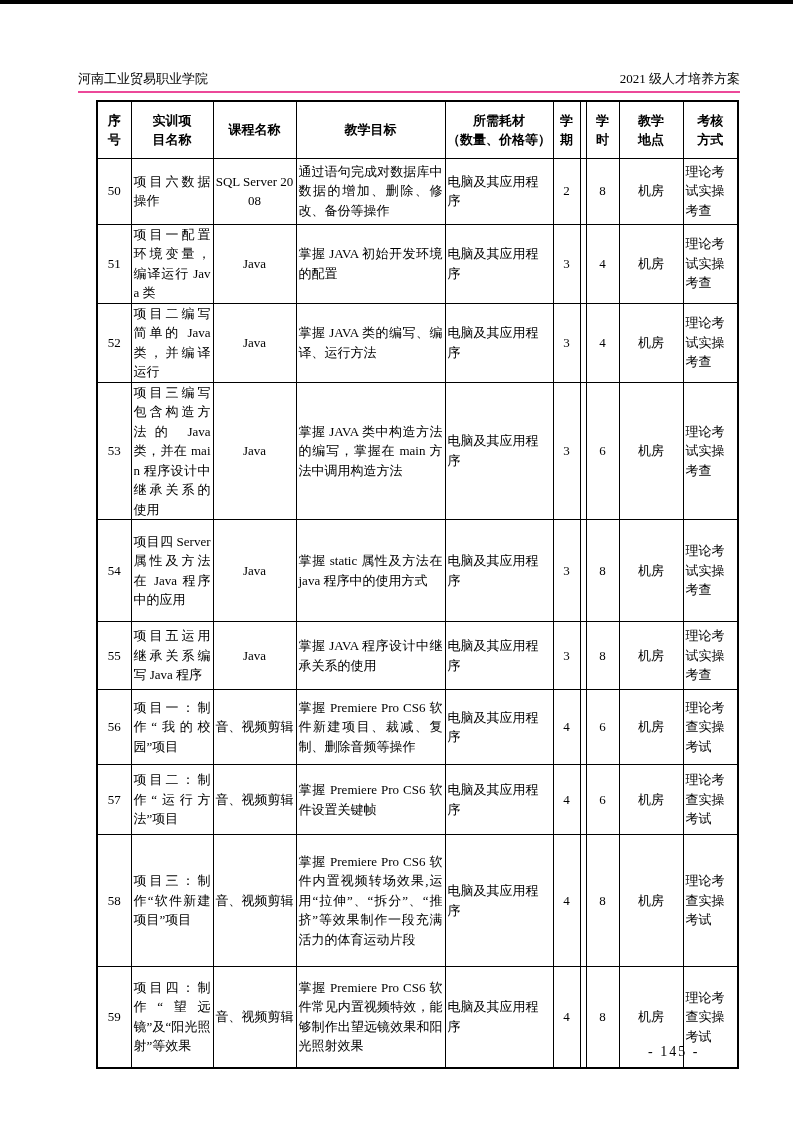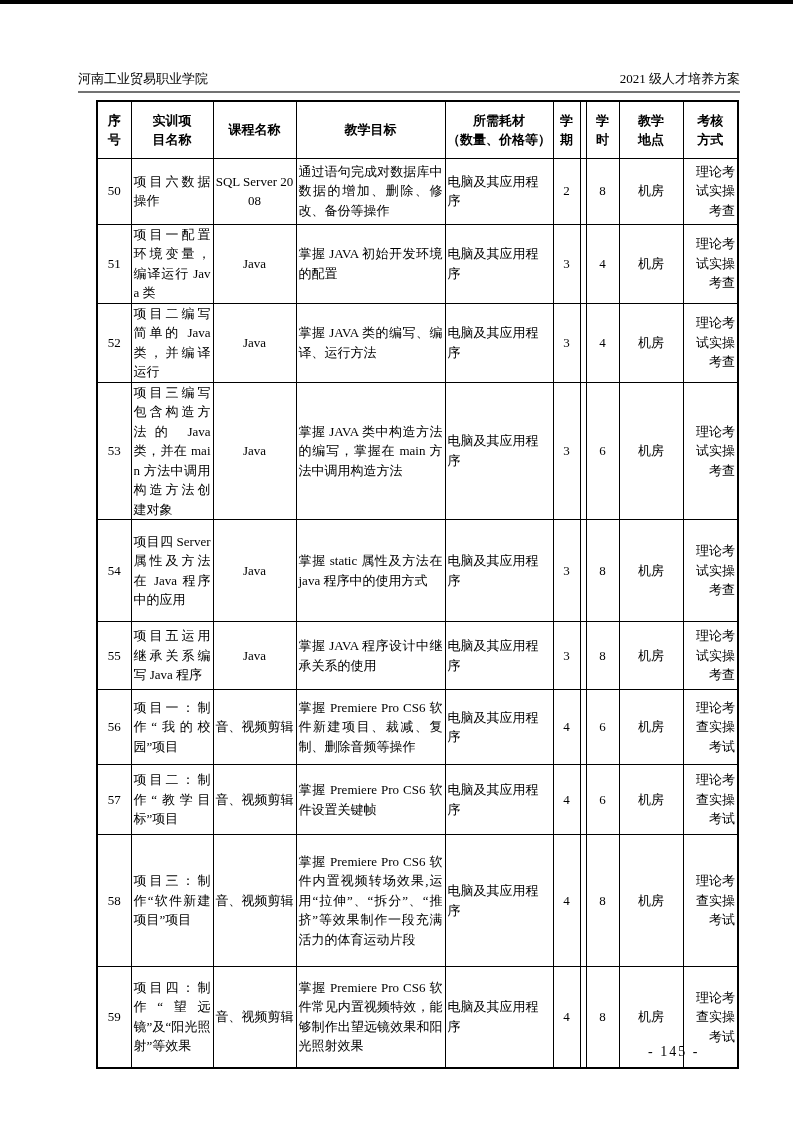--- a/index.html
+++ b/index.html
@@ -12,21 +12,21 @@
     overflow:hidden;
   }
   .page{position:absolute;inset:0;}
   .top-bar{
     position:absolute;left:0;top:0;width:793px;height:4px;background:#000;
   }
   .page-header{
     position:absolute;left:78px;top:71px;width:662px;
     display:flex;justify-content:space-between;align-items:flex-end;
     font-size:13px;line-height:16px;
-    border-bottom:2px solid #737373;
+    border-bottom:2px solid #ec4899;
     padding-bottom:4px;
   }
   .doc-table{
     position:absolute;left:96px;top:100px;
     width:641px;
     border-collapse:collapse;
     table-layout:fixed;
     border:2px solid #000;
   }
   .doc-table th,.doc-table td{
@@ -71,21 +71,21 @@
   col.w-location{width:64px;}
   col.w-assessment{width:55px;}
 
   .c-no{text-align:center;padding:0;}
   .c-project{text-align:justify;text-justify:inter-ideograph;padding:0 1px;}
   .c-course{text-align:center;padding:0 6px;}
   .c-objective{text-align:justify;text-justify:inter-ideograph;padding:0 3px;}
   .c-materials{text-align:left;padding:0;}
   .c-semester,.c-hours{text-align:center;padding:0;}
   .c-location{text-align:center;padding:0;margin-left:16px;}
-  .c-assessment{text-align:right;padding:0 5px;}
+  .c-assessment{text-align:left;padding:0 5px;}
   .c-gap{padding:0;}
 
   .page-number{
     position:absolute;left:648px;top:1044px;width:110px;
     font-size:14px;letter-spacing:2px;text-align:left;
   }
 </style>
 </head>
 <body>
 
@@ -182,21 +182,21 @@
           <td class="c-objective">掌握 JAVA 类的编写、编译、运行方法</td>
           <td class="c-materials">电脑及其应用程序</td>
           <td class="c-semester">3</td>
           <td class="c-gap"></td>
           <td class="c-hours">4</td>
           <td class="c-location">机房</td>
           <td class="c-assessment">理论考试实操考查</td>
         </tr>
         <tr>
           <td class="c-no">53</td>
-          <td class="c-project">项目三编写包含构造方法的 Java 类，并在 main 方法中调用构造方法创建对象</td>
+          <td class="c-project">项目三编写包含构造方法的 Java 类，并在 main 程序设计中继承关系的使用</td>
           <td class="c-course">Java</td>
           <td class="c-objective">掌握 JAVA 类中构造方法的编写，掌握在 main 方法中调用构造方法</td>
           <td class="c-materials">电脑及其应用程序</td>
           <td class="c-semester">3</td>
           <td class="c-gap"></td>
           <td class="c-hours">6</td>
           <td class="c-location">机房</td>
           <td class="c-assessment">理论考试实操考查</td>
         </tr>
         <tr>
@@ -230,21 +230,21 @@
           <td class="c-objective">掌握 Premiere Pro CS6 软件新建项目、裁减、复制、删除音频等操作</td>
           <td class="c-materials">电脑及其应用程序</td>
           <td class="c-semester">4</td>
           <td class="c-gap"></td>
           <td class="c-hours">6</td>
           <td class="c-location">机房</td>
           <td class="c-assessment">理论考查实操考试</td>
         </tr>
         <tr>
           <td class="c-no">57</td>
-          <td class="c-project">项目二：制作“教学目标”项目</td>
+          <td class="c-project">项目二：制作“运行方法”项目</td>
           <td class="c-course">音、视频剪辑</td>
           <td class="c-objective">掌握 Premiere Pro CS6 软件设置关键帧</td>
           <td class="c-materials">电脑及其应用程序</td>
           <td class="c-semester">4</td>
           <td class="c-gap"></td>
           <td class="c-hours">6</td>
           <td class="c-location">机房</td>
           <td class="c-assessment">理论考查实操考试</td>
         </tr>
         <tr>

